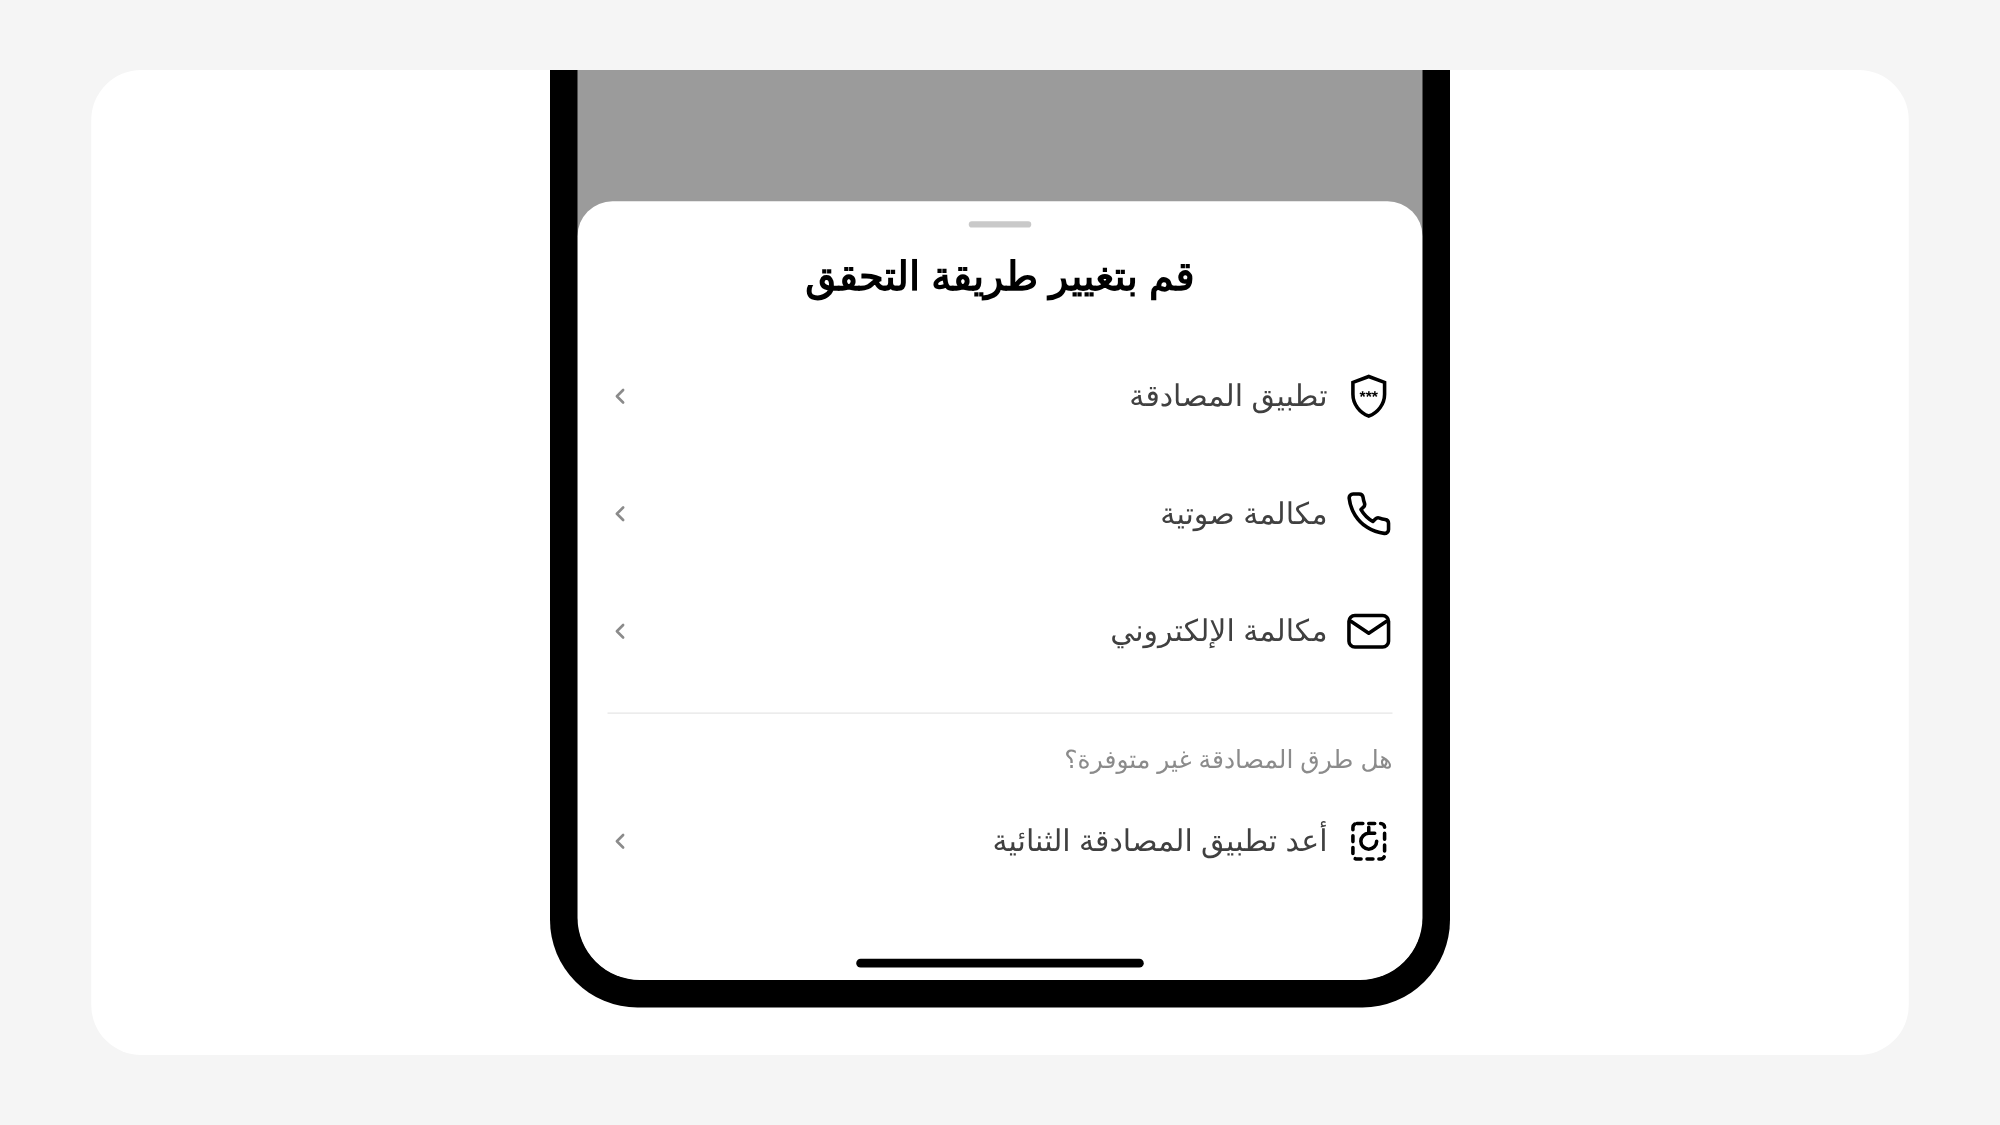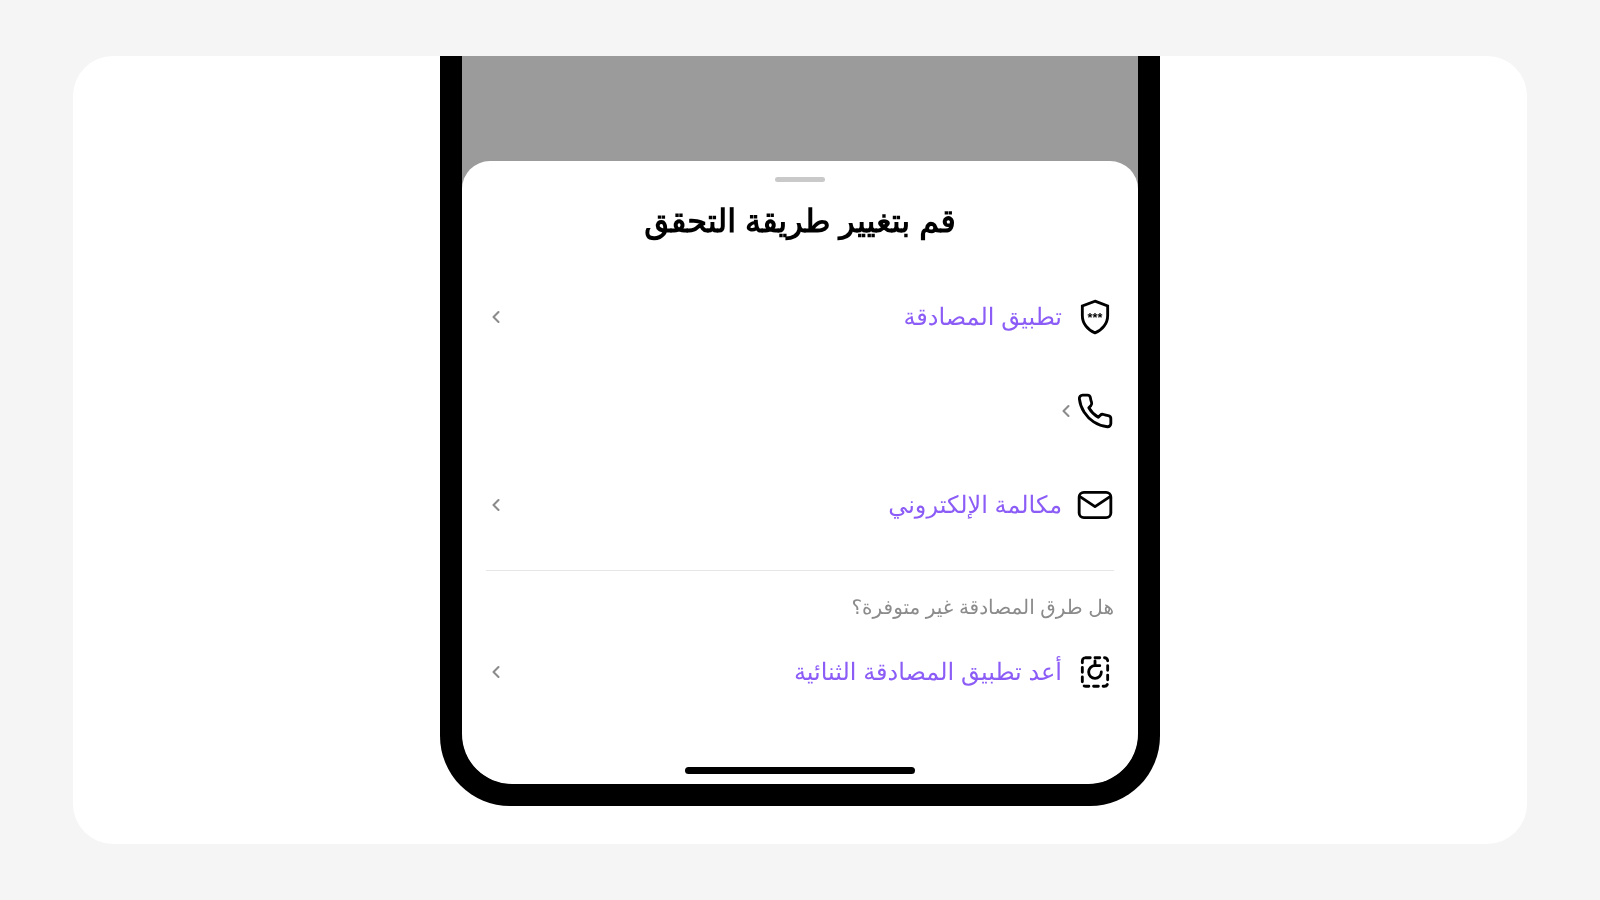--- a/index.html
+++ b/index.html
@@ -72,21 +72,21 @@
     cursor: pointer;
   }
   .option-icon {
     width: 38px;
     height: 38px;
     flex-shrink: 0;
     margin-left: 0;
   }
   .option-label {
     font-size: 24px;
-    color: #8b5cf6;
+    color: #404040;
     font-weight: 500;
     margin-right: 14px;
     flex: 1;
     text-align: right;
   }
   .chevron {
     width: 20px;
     height: 20px;
     flex-shrink: 0;
   }
@@ -136,20 +136,21 @@
             </svg>
           </span>
         </div>
 
         <div class="option-row">
           <span class="option-icon">
             <svg viewBox="0 0 24 24" fill="none" stroke="#000" stroke-width="1.8" stroke-linecap="round" stroke-linejoin="round">
               <path d="M22 16.92v3a2 2 0 0 1-2.18 2 19.79 19.79 0 0 1-8.63-3.07 19.5 19.5 0 0 1-6-6 19.79 19.79 0 0 1-3.07-8.67A2 2 0 0 1 4.11 2h3a2 2 0 0 1 2 1.72c.13.96.36 1.9.7 2.81a2 2 0 0 1-.45 2.11L8.09 9.91a16 16 0 0 0 6 6l1.27-1.27a2 2 0 0 1 2.11-.45c.91.34 1.85.57 2.81.7A2 2 0 0 1 22 16.92z"></path>
             </svg>
           </span>
+          <span class="option-label">مكالمة صوتية</span>
           <span class="chevron">
             <svg viewBox="0 0 24 24" fill="none" stroke="#8b8b8b" stroke-width="2.5" stroke-linecap="round" stroke-linejoin="round">
               <polyline points="15 18 9 12 15 6"></polyline>
             </svg>
           </span>
         </div>
 
         <div class="option-row">
           <span class="option-icon">
             <svg viewBox="0 0 24 24" fill="none" stroke="#000" stroke-width="1.8" stroke-linecap="round" stroke-linejoin="round">

